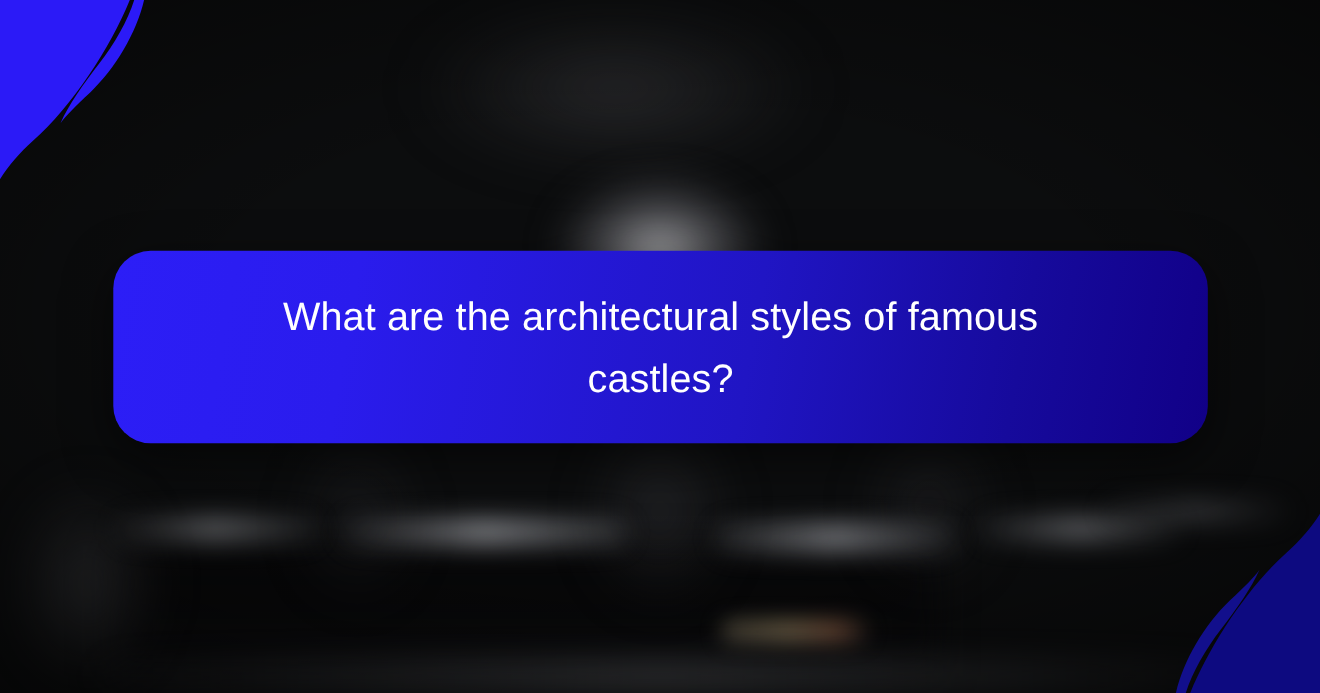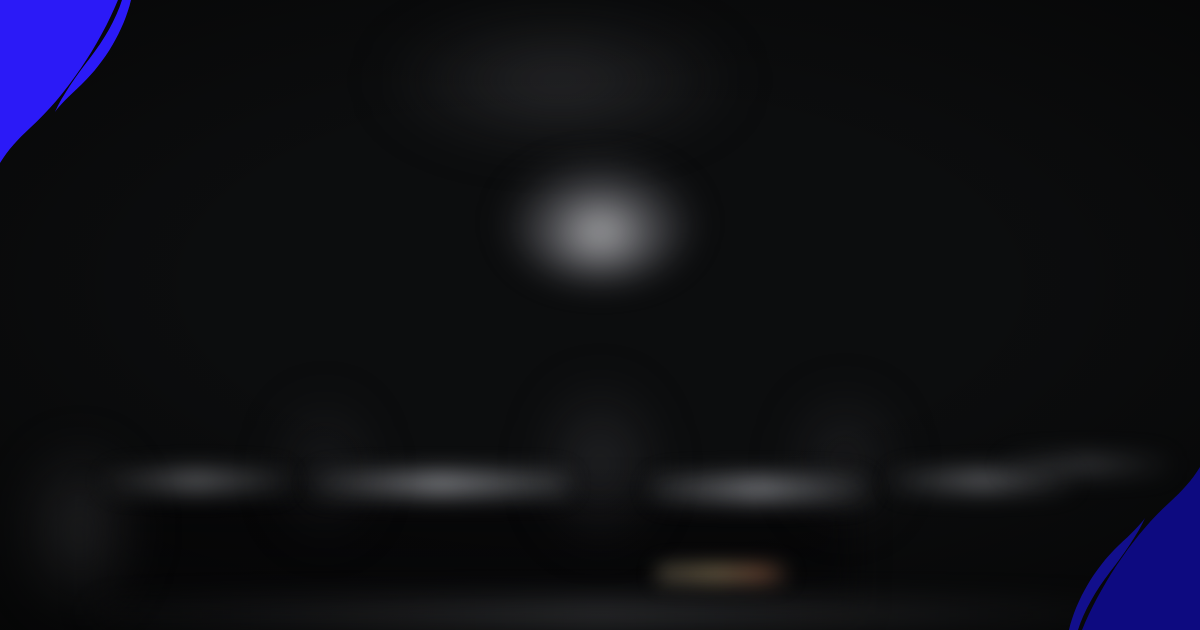--- a/index.html
+++ b/index.html
@@ -175,14 +175,17 @@
 
     <path d="M131,0 C124,30 105,62 82,84 C68,97 60,105 55,112
              C62,96 76,76 90,58 C104,40 116,19 122,0 Z" fill="#2b1af7"></path>
 
     <path d="M1200,630 L1082,630 C1100,586 1134,534 1170,502 C1182,491 1192,480 1200,467 Z" fill="#0d0a80"></path>
 
     <path d="M1069,630 C1076,600 1095,568 1118,546 C1132,533 1140,525 1145,518
              C1138,534 1124,554 1110,572 C1096,590 1084,611 1078,630 Z" fill="#120f8c"></path>
   </svg>
 
+  <div class="card">
+    <div class="card-text">What are the architectural styles of famous castles?</div>
+  </div>
 
 </div>
 
 </body></html>

